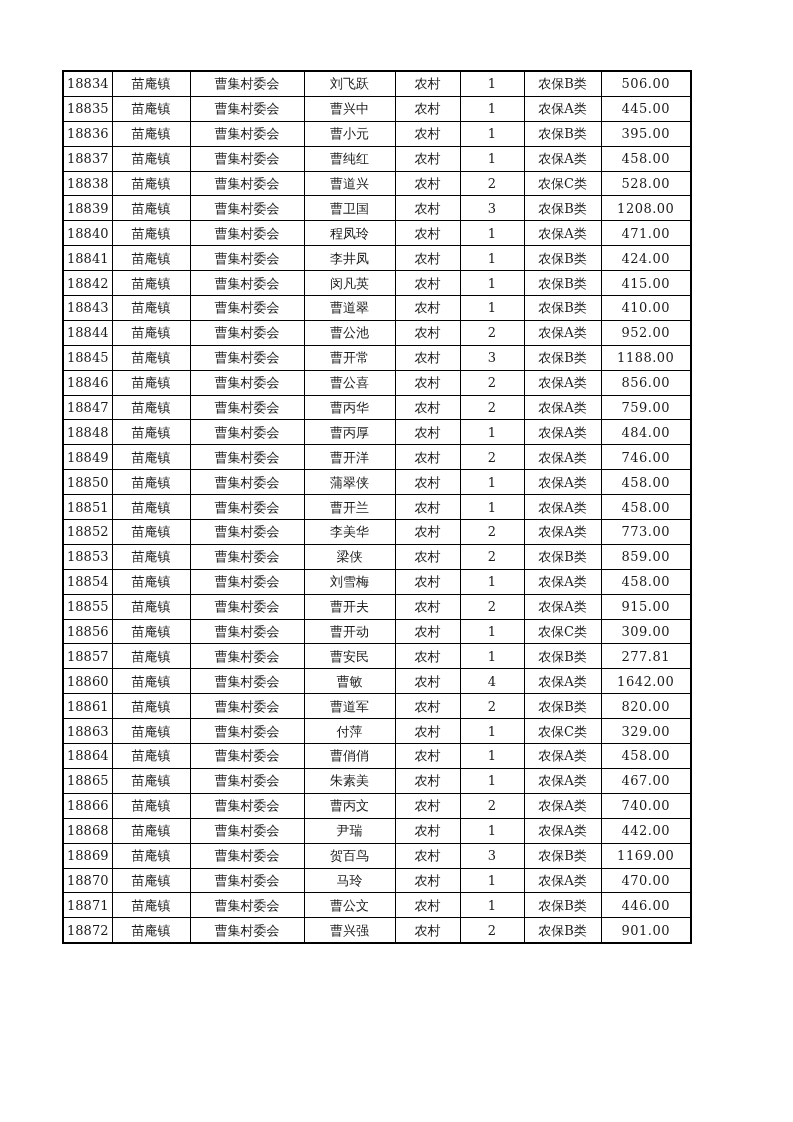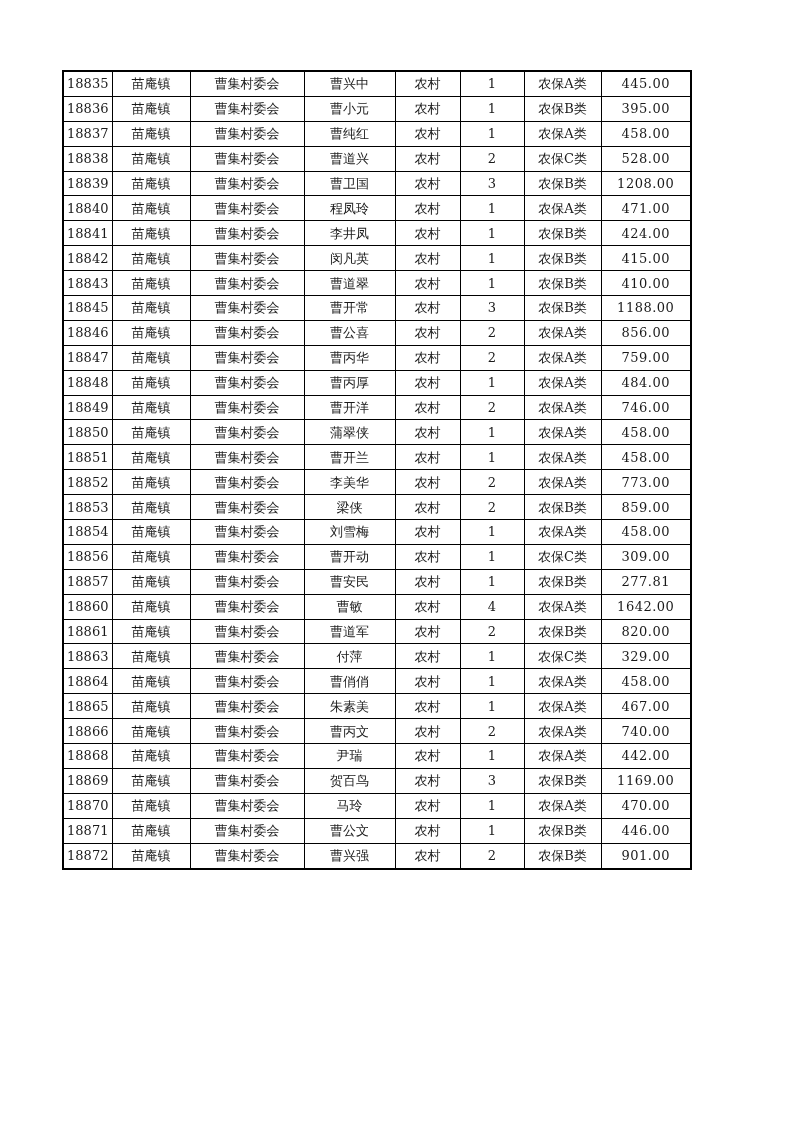--- a/index.html
+++ b/index.html
@@ -60,20 +60,30 @@
           <col style="width: 78px;">
           <col style="width: 114px;">
           <col style="width: 91px;">
           <col style="width: 65px;">
           <col style="width: 64px;">
           <col style="width: 77px;">
           <col style="width: 90px;">
         </colgroup>
       <tbody id="table-body">
           <tr>
+            <td class="c-id">18834</td>
+            <td class="c-town">苗庵镇</td>
+            <td class="c-village">曹集村委会</td>
+            <td class="c-person">刘飞跃</td>
+            <td class="c-type">农村</td>
+            <td class="c-count">1</td>
+            <td class="c-category">农保B类</td>
+            <td class="c-amount">506.00</td>
+          </tr>
+          <tr>
             <td class="c-id">18835</td>
             <td class="c-town">苗庵镇</td>
             <td class="c-village">曹集村委会</td>
             <td class="c-person">曹兴中</td>
             <td class="c-type">农村</td>
             <td class="c-count">1</td>
             <td class="c-category">农保A类</td>
             <td class="c-amount">445.00</td>
           </tr>
           <tr>
@@ -150,20 +160,30 @@
             <td class="c-id">18843</td>
             <td class="c-town">苗庵镇</td>
             <td class="c-village">曹集村委会</td>
             <td class="c-person">曹道翠</td>
             <td class="c-type">农村</td>
             <td class="c-count">1</td>
             <td class="c-category">农保B类</td>
             <td class="c-amount">410.00</td>
           </tr>
           <tr>
+            <td class="c-id">18844</td>
+            <td class="c-town">苗庵镇</td>
+            <td class="c-village">曹集村委会</td>
+            <td class="c-person">曹公池</td>
+            <td class="c-type">农村</td>
+            <td class="c-count">2</td>
+            <td class="c-category">农保A类</td>
+            <td class="c-amount">952.00</td>
+          </tr>
+          <tr>
             <td class="c-id">18845</td>
             <td class="c-town">苗庵镇</td>
             <td class="c-village">曹集村委会</td>
             <td class="c-person">曹开常</td>
             <td class="c-type">农村</td>
             <td class="c-count">3</td>
             <td class="c-category">农保B类</td>
             <td class="c-amount">1188.00</td>
           </tr>
           <tr>
@@ -248,20 +268,30 @@
           </tr>
           <tr>
             <td class="c-id">18854</td>
             <td class="c-town">苗庵镇</td>
             <td class="c-village">曹集村委会</td>
             <td class="c-person">刘雪梅</td>
             <td class="c-type">农村</td>
             <td class="c-count">1</td>
             <td class="c-category">农保A类</td>
             <td class="c-amount">458.00</td>
+          </tr>
+          <tr>
+            <td class="c-id">18855</td>
+            <td class="c-town">苗庵镇</td>
+            <td class="c-village">曹集村委会</td>
+            <td class="c-person">曹开夫</td>
+            <td class="c-type">农村</td>
+            <td class="c-count">2</td>
+            <td class="c-category">农保A类</td>
+            <td class="c-amount">915.00</td>
           </tr>
           <tr>
             <td class="c-id">18856</td>
             <td class="c-town">苗庵镇</td>
             <td class="c-village">曹集村委会</td>
             <td class="c-person">曹开动</td>
             <td class="c-type">农村</td>
             <td class="c-count">1</td>
             <td class="c-category">农保C类</td>
             <td class="c-amount">309.00</td>

